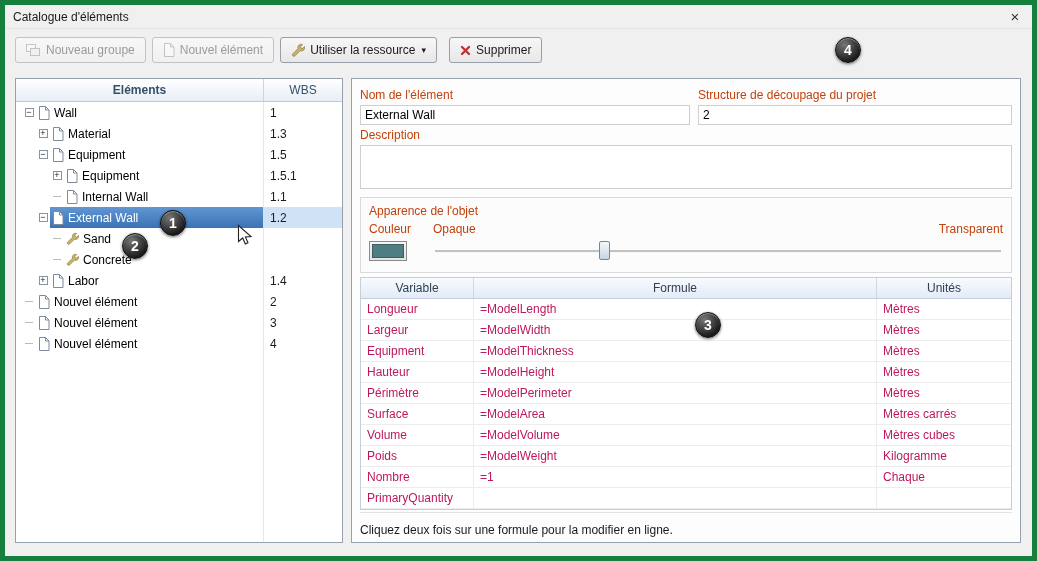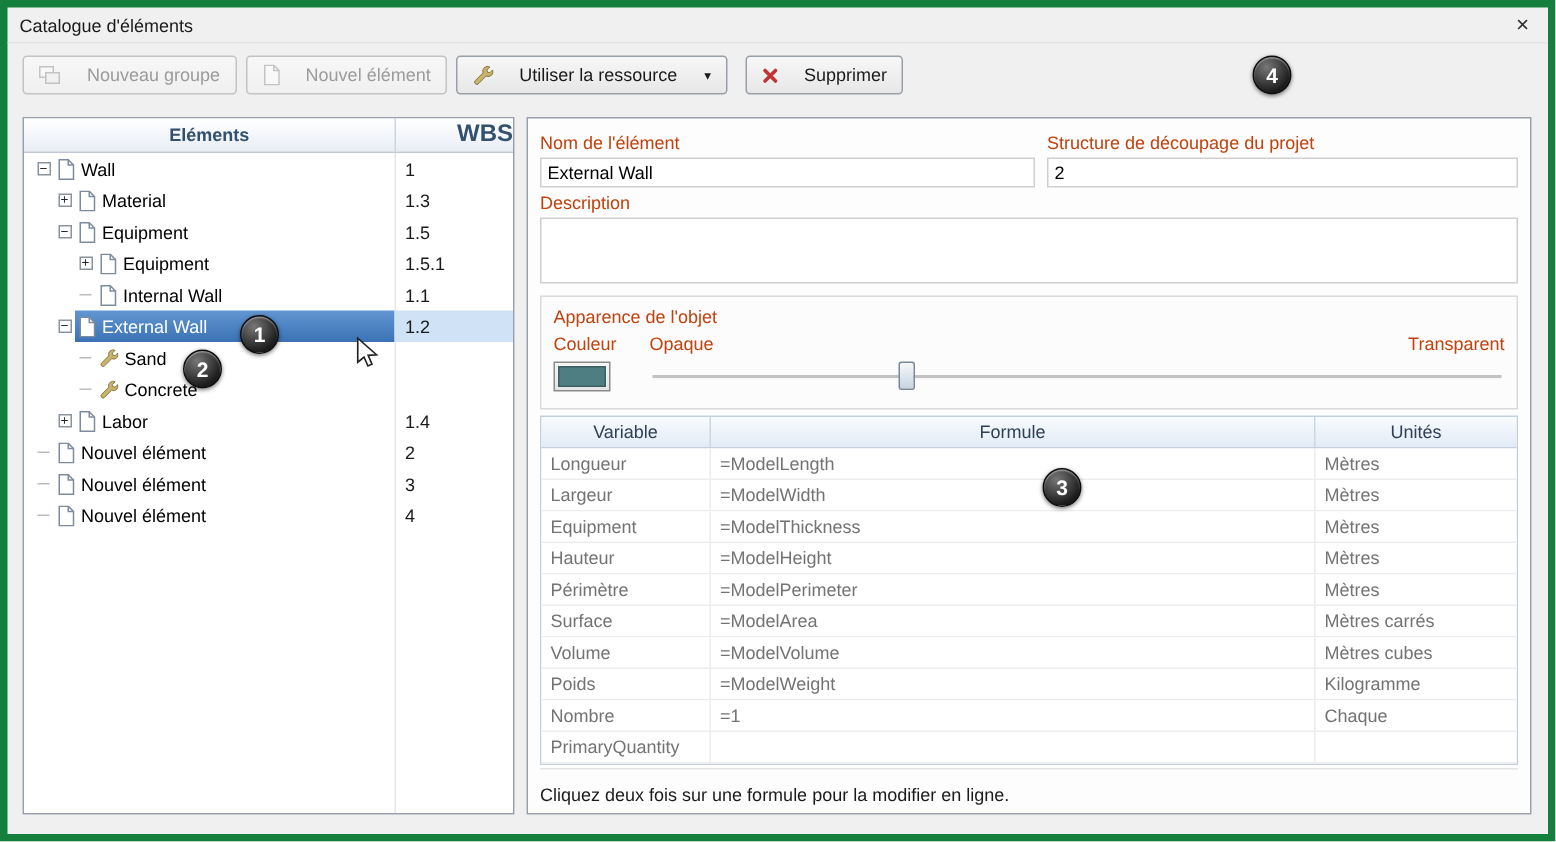--- a/index.html
+++ b/index.html
@@ -6,33 +6,33 @@
   html,body { background:#ffffff; font-family:"Liberation Sans", sans-serif; }
   .window { position:relative; width:1037px; height:561px; background:#f0f0f0; border:5px solid #15803d; overflow:hidden; }
 
   
   .titlebar { height:24px; display:flex; align-items:center; padding:0 8px; border-bottom:1px solid #e3e3e3; }
   .title { font-size:12px; color:#1a1a1a; }
   .close { margin-left:auto; font-size:15px; line-height:15px; color:#333; width:18px; text-align:center; cursor:default; }
 
   
   .toolbar { position:absolute; left:10px; top:32px; right:10px; display:flex; align-items:center; gap:6px; }
-  .btn { display:inline-flex; align-items:center; gap:17px; height:26px; padding:0 10px; font-family:"Liberation Sans",sans-serif; font-size:12px; background:linear-gradient(#f7f7f7,#e7e7e7); border:1px solid #999fa6; border-radius:3px; color:#1a1a1a; cursor:default; }
+  .btn { display:inline-flex; align-items:center; gap:5px; height:26px; padding:0 10px; font-family:"Liberation Sans",sans-serif; font-size:12px; background:linear-gradient(#f7f7f7,#e7e7e7); border:1px solid #999fa6; border-radius:3px; color:#1a1a1a; cursor:default; }
   .btn.disabled { color:#9b9b9b; border-color:#c3c3c3; background:linear-gradient(#f7f7f7,#f0f0f0); }
   .btn.disabled .ic { opacity:.45; }
   .ic { display:inline-flex; align-items:center; }
   .caret { font-size:9px; margin-left:1px; }
   .spacer { flex:1; }
   .btn.delete { margin-left:6px; }
 
   
   .left-panel { position:absolute; left:10px; top:73px; width:328px; bottom:13px; background:#fff; border:1px solid #98a0ad; }
   .tree-header { display:flex; height:23px; background:linear-gradient(#ffffff,#e8eef6); border-bottom:1px solid #bfc8d4; }
   .th-el { width:247px; text-align:center; line-height:22px; font-size:12px; font-weight:600; color:#33506e; }
-  .th-wbs { flex:1; text-align:right; line-height:22px; font-size:16px; font-weight:700; color:#33506e; border-left:1px solid #ccd4df; }
+  .th-wbs { flex:1; text-align:center; line-height:22px; font-size:12px; font-weight:400; color:#33506e; border-left:1px solid #ccd4df; }
   .col-line { position:absolute; left:247px; top:23px; bottom:0; width:1px; background:#e7e7e7; }
   .tree-body { position:relative; z-index:1; }
   .tree-row { display:flex; height:21px; align-items:stretch; }
   .cell-el { width:247px; display:flex; align-items:center; padding-left:6px; }
   .cell-wbs { flex:1; font-size:12px; color:#1a1a1a; display:flex; align-items:center; padding-left:7px; }
   .cell-wbs.selected-wbs { background:#cfe2f6; }
   .indent { display:inline-block; flex:none; }
   .exp-slot { width:14px; flex:none; display:inline-flex; align-items:center; justify-content:center; }
   .exp-box { width:9px; height:9px; border:1px solid #8a949e; background:#fff; font-size:9px; line-height:7px; display:inline-flex; align-items:center; justify-content:center; color:#222; }
   .dash::before { content:""; display:block; width:8px; height:1px; background:#bcbcbc; }
@@ -57,21 +57,21 @@
   .slider { position:relative; flex:1; height:22px; }
   .slider-track { position:absolute; left:2px; right:2px; top:10px; height:2px; background:#c2c2c2; box-shadow:0 1px 0 #f7f7f7; }
   .slider-thumb { position:absolute; top:1px; width:11px; height:19px; background:linear-gradient(#f4f8fb,#c8d5e1); border:1px solid #78889a; border-radius:2px; }
   .calc-lbl { margin-top:6px; }
   .calc-table { border:1px solid #c3cfdd; background:#fff; }
   .t-head { display:flex; background:linear-gradient(#f8fbfe,#e2ebf6); border-bottom:1px solid #c3cfdd; }
   .t-head .t-cell { text-align:center; font-size:12px; padding:3px 0; color:#2f4055; height:20px; }
   .t-cell.c0 { width:112px; } .t-cell.c1 { flex:1; } .t-cell.c2 { width:135px; }
   .t-head .t-cell + .t-cell { border-left:1px solid #ccd7e4; }
   .t-row { display:flex; border-bottom:1px solid #ededed; background:#fff; }
-  .t-row .t-cell { font-size:12px; padding:3px 6px; height:20px; line-height:14px; white-space:nowrap; overflow:hidden; color:#737373; }
+  .t-row .t-cell { font-size:12px; padding:3px 6px; height:20px; line-height:14px; white-space:nowrap; overflow:hidden; color:#be185d; }
   .t-row .t-cell + .t-cell { border-left:1px solid #ececec; }
   .hint { position:absolute; left:8px; right:8px; bottom:5px; border-top:1px solid #e3e3e3; padding-top:10px; font-size:12px; color:#1a1a1a; }
 
   
   .badge { position:absolute; width:26px; height:26px; border-radius:50%; background:radial-gradient(circle at 35% 28%, #777, #1b1b1b 72%); border:1px solid #0d0d0d; color:#fff; font-size:14px; font-weight:bold; display:flex; align-items:center; justify-content:center; box-shadow:0 1px 3px rgba(0,0,0,.55), inset 0 1px 1px rgba(255,255,255,.4); z-index:40; }
   .badge1 { left:155px; top:205px; }
   .badge2 { left:117px; top:228px; }
   .badge3 { left:690px; top:307px; }
   .badge4 { left:830px; top:32px; }
 

